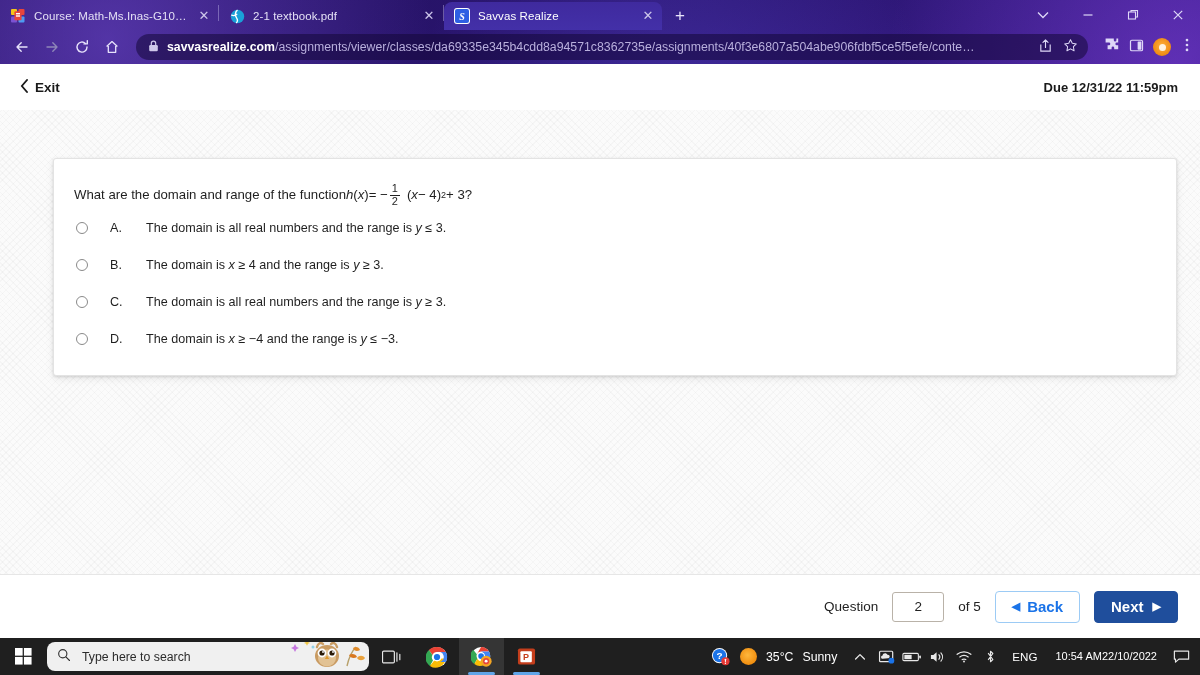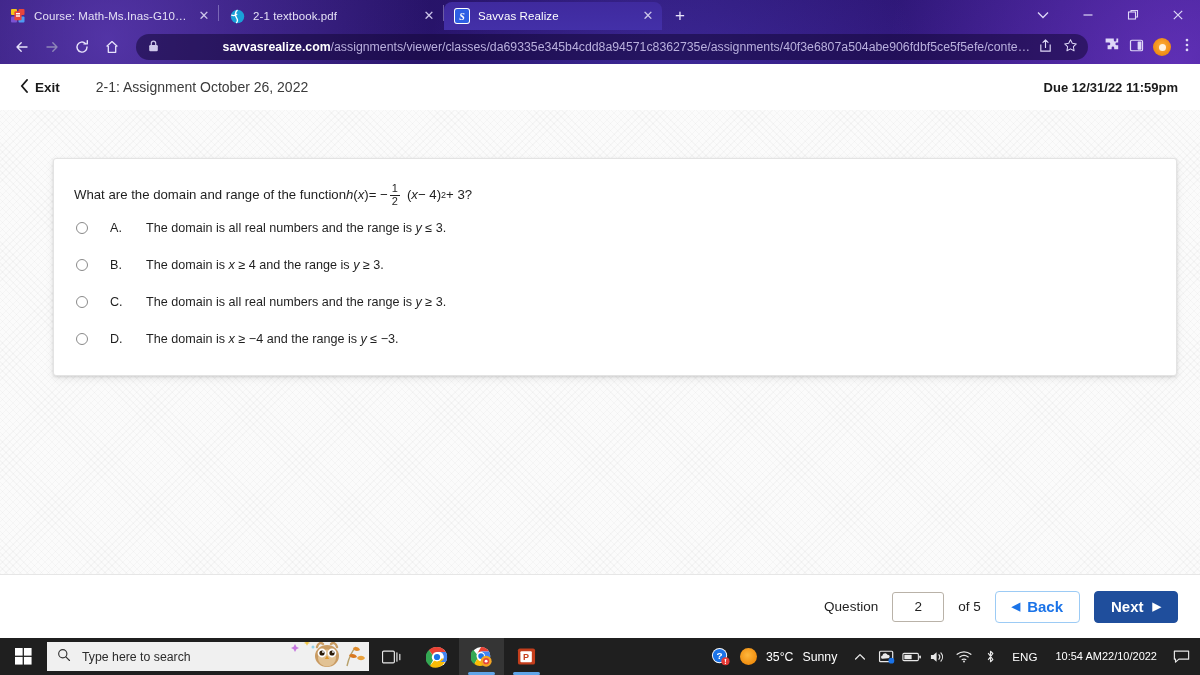--- a/index.html
+++ b/index.html
@@ -82,21 +82,20 @@
     display: flex; align-items: center; justify-content: center;
     color: #e7e2fb; flex: 0 0 auto;
   }
   .omnibox {
     flex: 1 1 auto; height: 26px; margin: 0 6px 0 8px;
     background: rgba(20,8,56,.55);
     border-radius: 13px;
     display: flex; align-items: center;
     padding: 0 10px 0 12px; gap: 8px;
     min-width: 0;
-    text-align: right;
   }
   .omni-url {
     font-size: 12.3px; color: #b9b0dd; white-space: nowrap;
     overflow: hidden; text-overflow: clip; flex: 1 1 auto;
   }
   .omni-url b { color: #fff; font-weight: 700; }
   .omni-right { display: flex; align-items: center; gap: 10px; flex: 0 0 auto; }
   .tb-ext { display: flex; align-items: center; gap: 9px; padding-left: 8px; }
   .avatar-btn {
     width: 18px; height: 18px; border-radius: 50%;
@@ -209,21 +208,21 @@
     position: absolute; left: 0; bottom: 0; width: 1200px; height: 37px;
     background: #1f1f1f; display: flex; align-items: center;
   }
   .start {
     width: 47px; height: 37px; display: flex;
     align-items: center; justify-content: center;
   }
   .searchbox {
     width: 322px; height: 29px; background: #f0f0f0;
     display: flex; align-items: center; gap: 11px;
-    padding: 12px 10px; position: relative; overflow: hidden;
+    padding: 12px 10px; position: relative; overflow: hidden; border-radius: 8px;
   }
   .searchbox .sph { font-size: 12.3px; color: #2b2b2b; }
   .tb-icon {
     width: 45px; height: 37px; display: flex;
     align-items: center; justify-content: center; position: relative;
   }
   .tb-icon.running::after {
     content: ""; position: absolute; bottom: 0; left: 9px;
     width: 27px; height: 3px; background: #60a5e8; border-radius: 2px;
   }
@@ -400,21 +399,20 @@
 
   <div class="app-header">
     <div class="exit-btn">
       <span>
         <svg width="9" height="14" viewBox="0 0 9 14">
             <path d="M7 1 1.8 7 7 13" stroke="#1a1a1a" stroke-width="1.9" fill="none" stroke-linecap="round" stroke-linejoin="round"></path>
           </svg>
       </span>
       <span>Exit</span>
     </div>
-    <div class="asg-title">2-1: Assignment October 26, 2022</div>
     <div class="due">Due 12/31/22 11:59pm</div>
   </div>
 
   <div class="content-area">
 
     <div class="qcard">
 
       <div class="qstem">
         <span>What are the domain and range of the function </span>
         <i>h</i>

